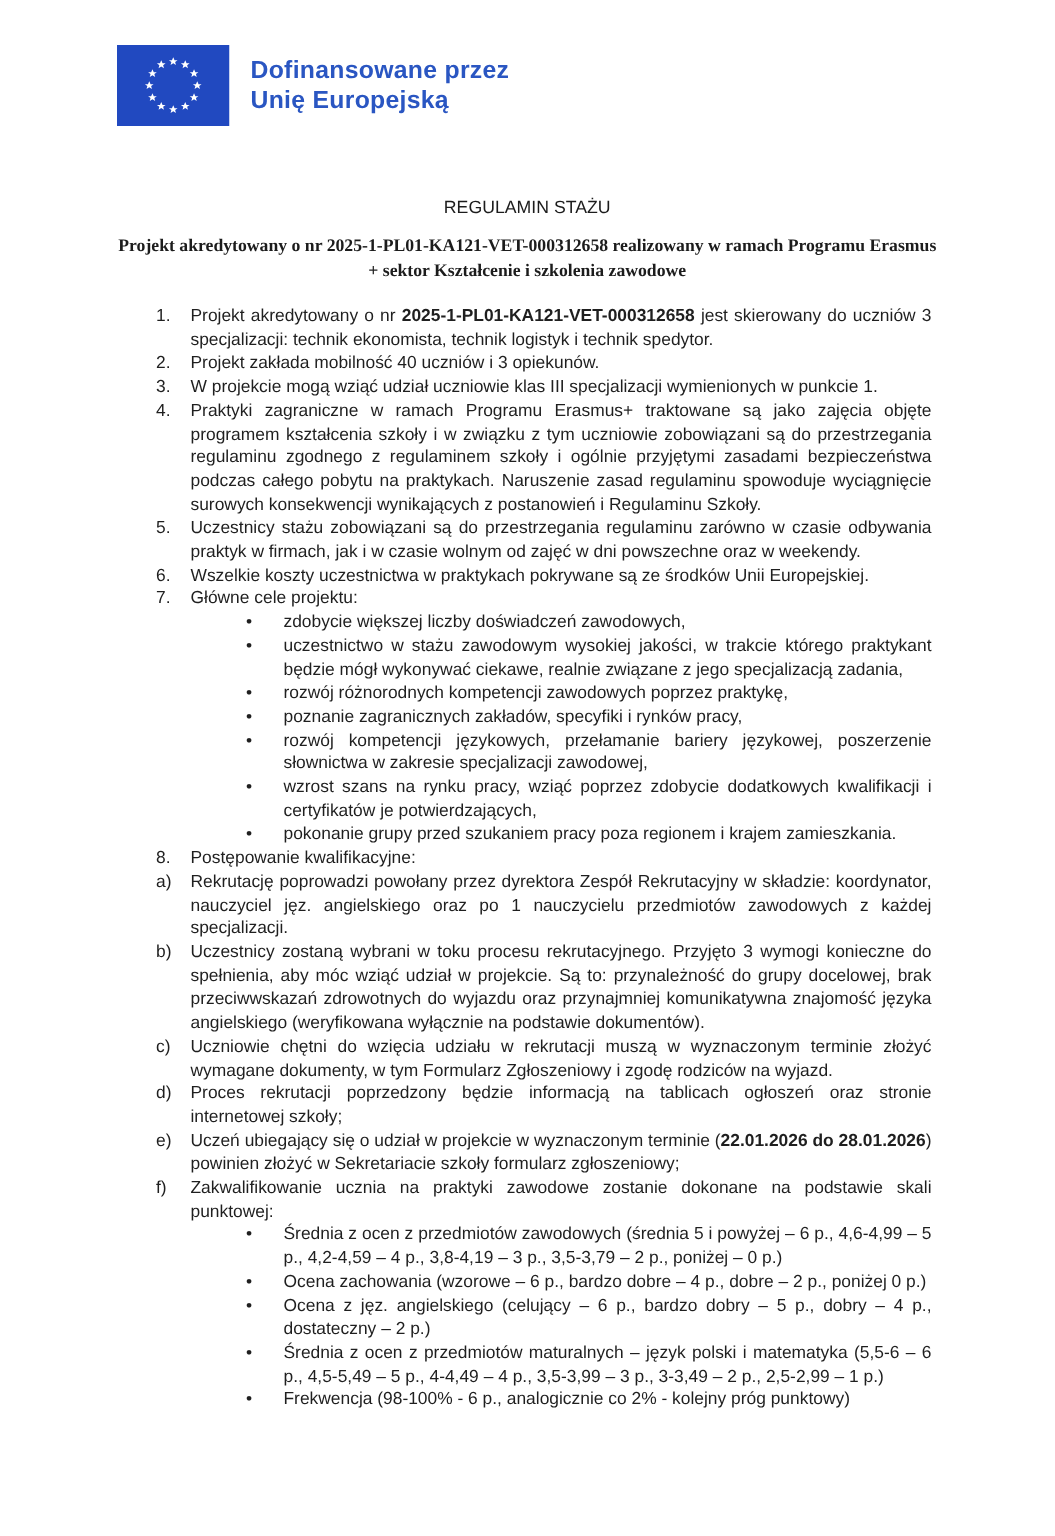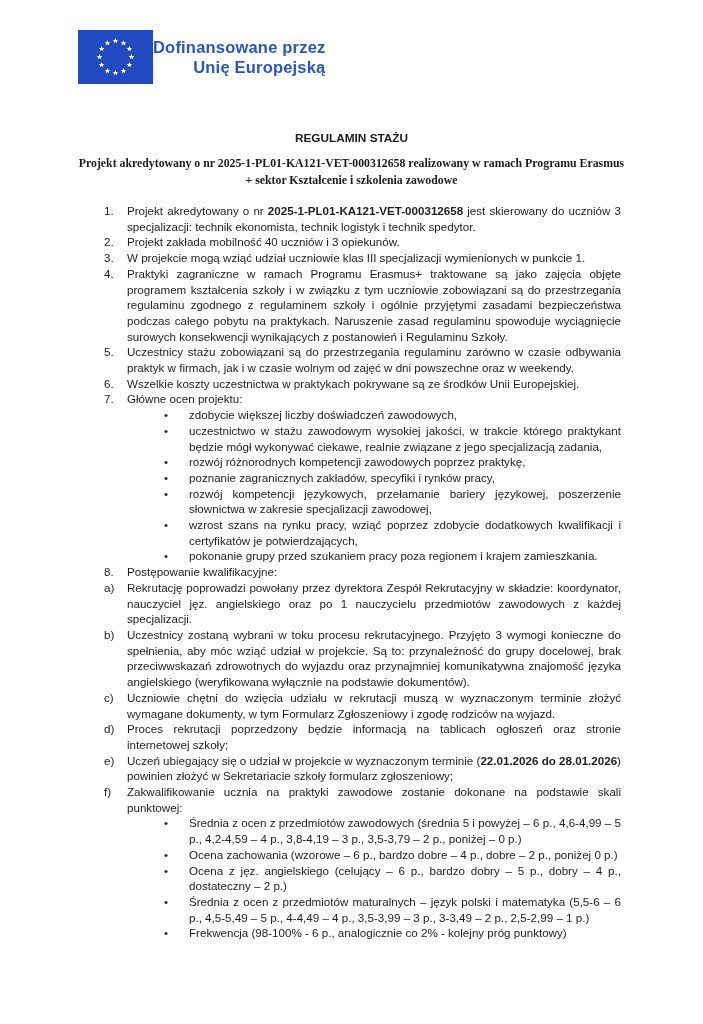--- a/index.html
+++ b/index.html
@@ -7,41 +7,41 @@
     position:relative;
     width:703px;height:1024px;
     background:#ffffff;
     font-family:"Liberation Sans", sans-serif;
     color:#1f1f1f;
     overflow:hidden;
   }
   
   .eu-logo{position:absolute;left:78px;top:30px;display:flex;align-items:center;}
   .eu-flag{display:block;}
-  .eu-logo-text{font-weight:bold;font-size:16.5px;line-height:20px;color:#2a56c2;letter-spacing:.2px;text-align:right;}
+  .eu-logo-text{margin-left:14px;font-weight:bold;font-size:16.5px;line-height:20px;color:#2a56c2;letter-spacing:.2px;}
   .school-logo{position:absolute;left:566px;top:22px;width:116px;height:86px;color:#111;}
   .school-crown{position:absolute;left:37px;top:2px;}
   .school-acronym{
     position:absolute;left:10px;top:10px;width:96px;text-align:center;
     font-family:"DejaVu Serif", serif;font-weight:bold;font-style:italic;
     font-size:40px;line-height:48px;letter-spacing:-2px;color:#101010;
   }
   .school-swoosh{position:absolute;left:12px;top:58px;}
   .school-line1{position:absolute;left:0;top:63px;width:116px;text-align:center;
     font-size:8px;font-weight:bold;letter-spacing:1.5px;}
   .school-line2{position:absolute;left:0;top:74px;width:116px;text-align:center;
     font-size:5.5px;font-weight:bold;letter-spacing:.8px;}
   .diamond{position:absolute;background:#141414;transform:rotate(45deg);}
   .d1{left:0px;top:36px;width:6px;height:6px;}
   .d2{left:10px;top:44px;width:4px;height:4px;}
   .d3{left:4px;top:51px;width:3px;height:3px;}
   
   .doc-title{
     position:absolute;top:131px;left:0;width:703px;text-align:center;
-    font-size:11.8px;font-weight:bold;color:#1c1c1c;
+    font-size:11.8px;font-weight:normal;color:#1c1c1c;
   }
   .doc-subtitle{
     position:absolute;top:155px;left:78px;width:547px;text-align:center;
     font-size:11.8px;font-weight:bold;line-height:17px;color:#1c1c1c;font-family:Liberation Serif, serif;
   }
   
   .reg-list{
     position:absolute;top:203px;left:100px;width:521px;
     font-size:11.6px;line-height:15.7px;color:#1f1f1f;
   }
@@ -88,21 +88,21 @@
   <div class="doc-title">REGULAMIN STAŻU</div>
   <div class="doc-subtitle">Projekt akredytowany o nr 2025-1-PL01-KA121-VET-000312658  realizowany w ramach Programu Erasmus + sektor Kształcenie i szkolenia zawodowe</div>
 
   <div class="reg-list">
       <div class="item lvl0"><span class="marker">1.</span><span><span>Projekt akredytowany o nr </span><span class="b">2025-1-PL01-KA121-VET-000312658</span><span> jest skierowany do uczniów 3 specjalizacji: technik ekonomista, technik logistyk i technik spedytor.</span></span></div>
       <div class="item lvl0"><span class="marker">2.</span><span><span>Projekt zakłada mobilność 40 uczniów i 3 opiekunów.</span></span></div>
       <div class="item lvl0"><span class="marker">3.</span><span><span>W projekcie mogą wziąć udział uczniowie klas III specjalizacji wymienionych w punkcie 1.</span></span></div>
       <div class="item lvl0"><span class="marker">4.</span><span><span>Praktyki zagraniczne w ramach Programu Erasmus+ traktowane są jako zajęcia objęte programem kształcenia szkoły i w związku z tym uczniowie zobowiązani są do przestrzegania regulaminu zgodnego z regulaminem szkoły i ogólnie przyjętymi zasadami bezpieczeństwa podczas całego pobytu na praktykach. Naruszenie zasad regulaminu spowoduje wyciągnięcie surowych konsekwencji wynikających z postanowień i Regulaminu Szkoły.</span></span></div>
       <div class="item lvl0"><span class="marker">5.</span><span><span>Uczestnicy stażu zobowiązani są do przestrzegania regulaminu zarówno w czasie odbywania praktyk w firmach, jak i w czasie wolnym od zajęć w dni powszechne oraz w weekendy.</span></span></div>
       <div class="item lvl0"><span class="marker">6.</span><span><span>Wszelkie koszty uczestnictwa w praktykach pokrywane są ze środków Unii Europejskiej.</span></span></div>
-      <div class="item lvl0"><span class="marker">7.</span><span><span>Główne ocen projektu:</span></span></div>
+      <div class="item lvl0"><span class="marker">7.</span><span><span>Główne cele projektu:</span></span></div>
       <div class="item lvl1"><span class="marker">•</span><span><span>zdobycie większej liczby doświadczeń zawodowych,</span></span></div>
       <div class="item lvl1"><span class="marker">•</span><span><span>uczestnictwo w stażu zawodowym wysokiej jakości, w trakcie którego praktykant będzie mógł wykonywać ciekawe, realnie związane z jego specjalizacją zadania,</span></span></div>
       <div class="item lvl1"><span class="marker">•</span><span><span>rozwój różnorodnych kompetencji zawodowych poprzez praktykę,</span></span></div>
       <div class="item lvl1"><span class="marker">•</span><span><span>poznanie zagranicznych zakładów, specyfiki i rynków pracy,</span></span></div>
       <div class="item lvl1"><span class="marker">•</span><span><span>rozwój kompetencji językowych, przełamanie bariery językowej, poszerzenie słownictwa w zakresie specjalizacji zawodowej,</span></span></div>
       <div class="item lvl1"><span class="marker">•</span><span><span>wzrost szans na rynku pracy, wziąć poprzez zdobycie dodatkowych kwalifikacji i certyfikatów je potwierdzających,</span></span></div>
       <div class="item lvl1"><span class="marker">•</span><span><span>pokonanie grupy przed szukaniem pracy poza regionem i krajem zamieszkania.</span></span></div>
       <div class="item lvl0"><span class="marker">8.</span><span><span>Postępowanie kwalifikacyjne:</span></span></div>
       <div class="item lvl0"><span class="marker">a)</span><span><span>Rekrutację poprowadzi powołany przez dyrektora Zespół Rekrutacyjny w składzie: koordynator, nauczyciel jęz. angielskiego oraz po 1 nauczycielu przedmiotów zawodowych z każdej specjalizacji.</span></span></div>
       <div class="item lvl0"><span class="marker">b)</span><span><span>Uczestnicy zostaną wybrani w toku procesu rekrutacyjnego. Przyjęto 3 wymogi konieczne do spełnienia, aby móc wziąć udział w projekcie. Są to: przynależność do grupy docelowej, brak przeciwwskazań zdrowotnych do wyjazdu oraz przynajmniej komunikatywna znajomość języka angielskiego (weryfikowana wyłącznie na podstawie dokumentów).</span></span></div>

